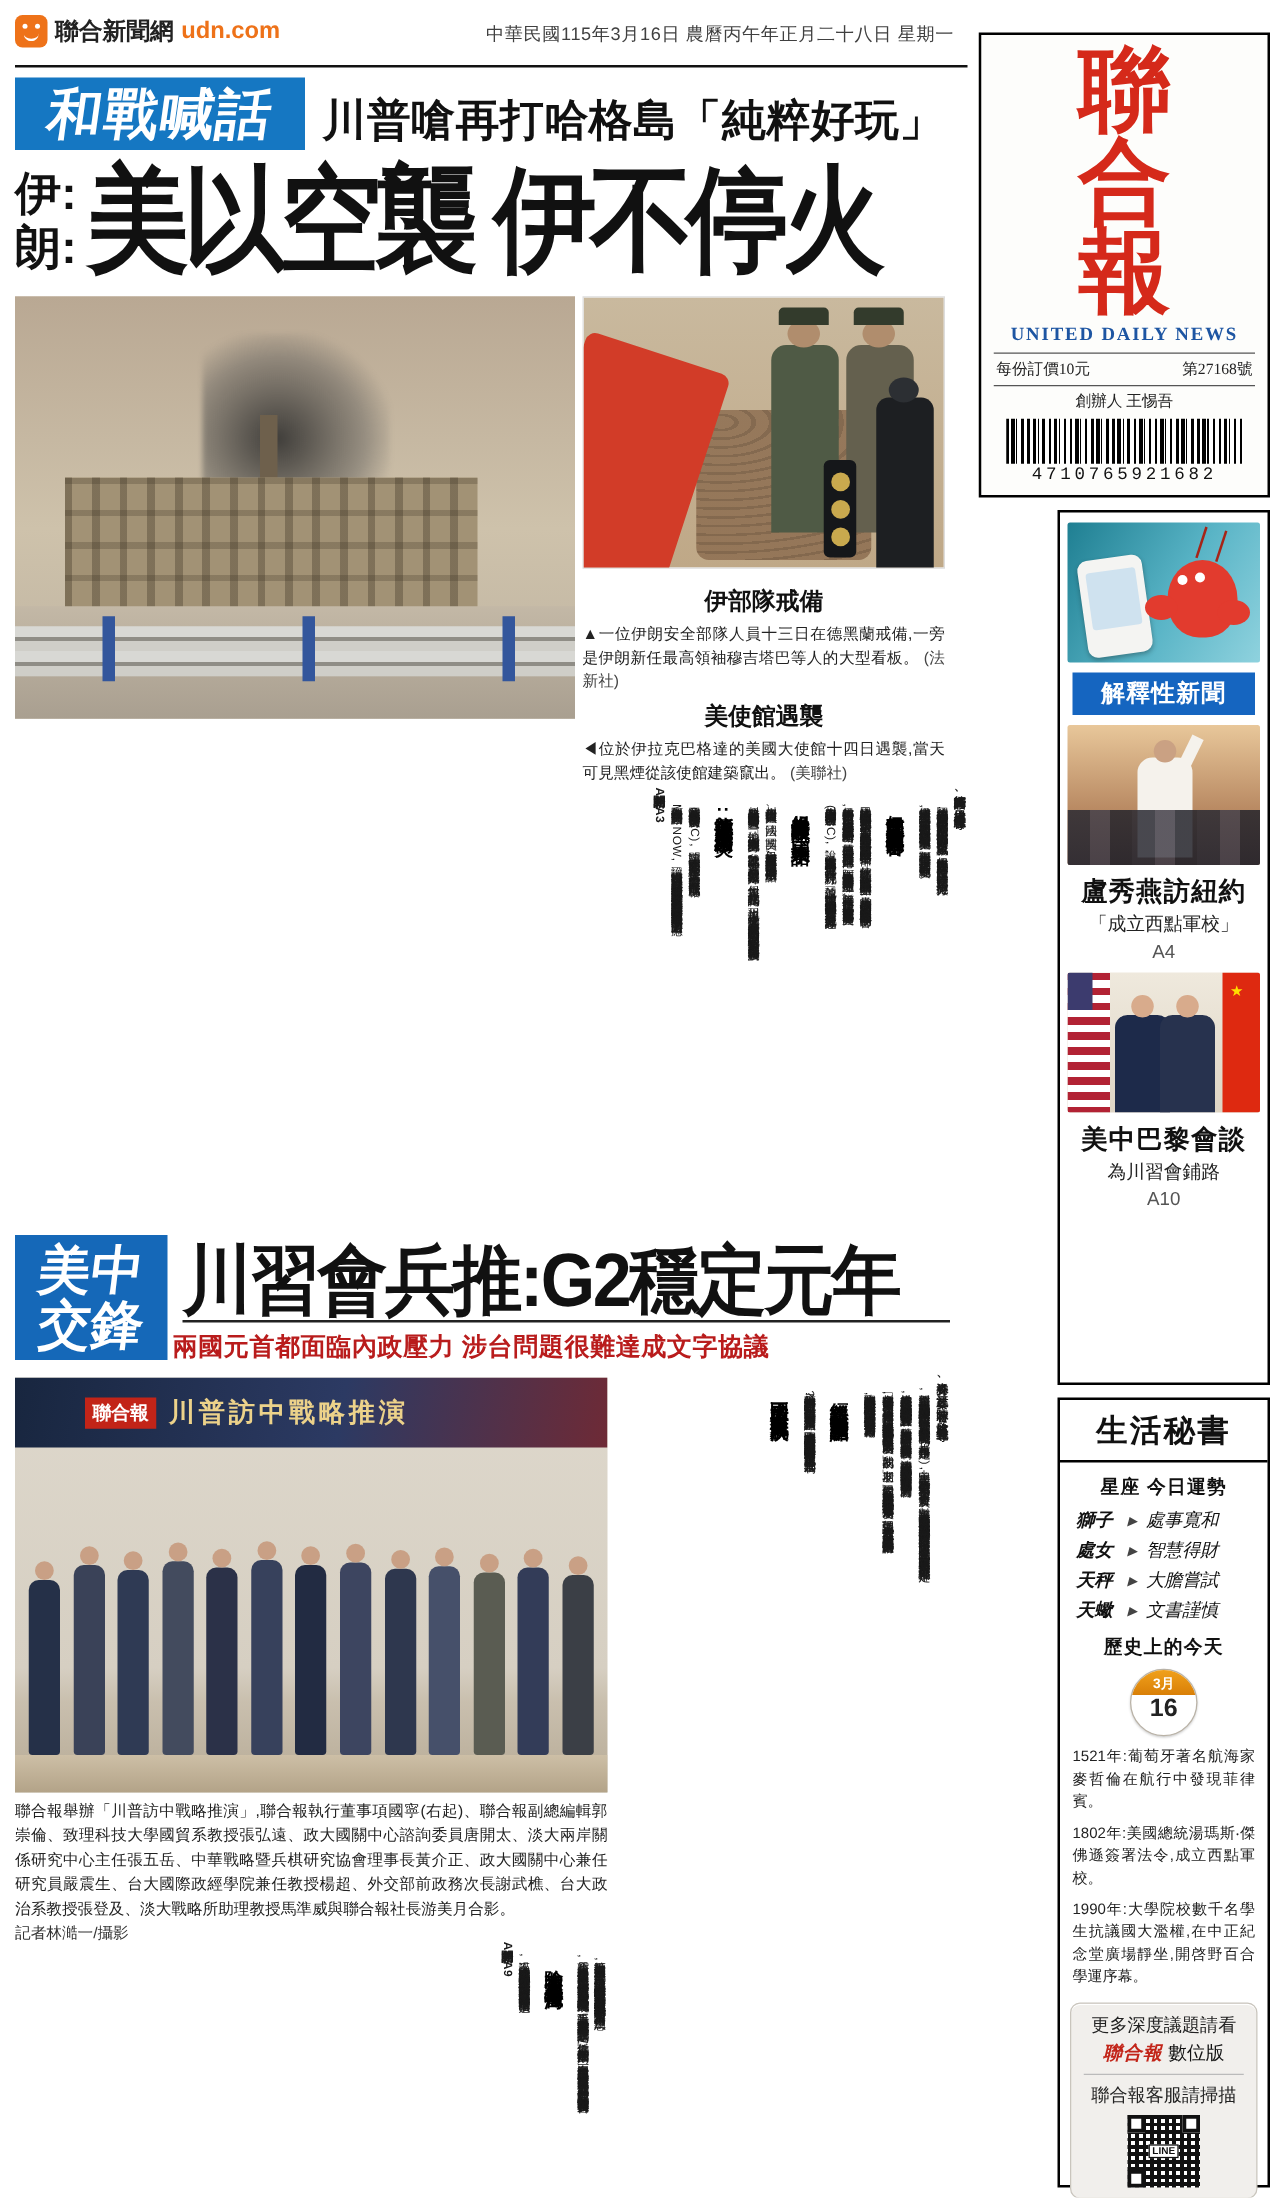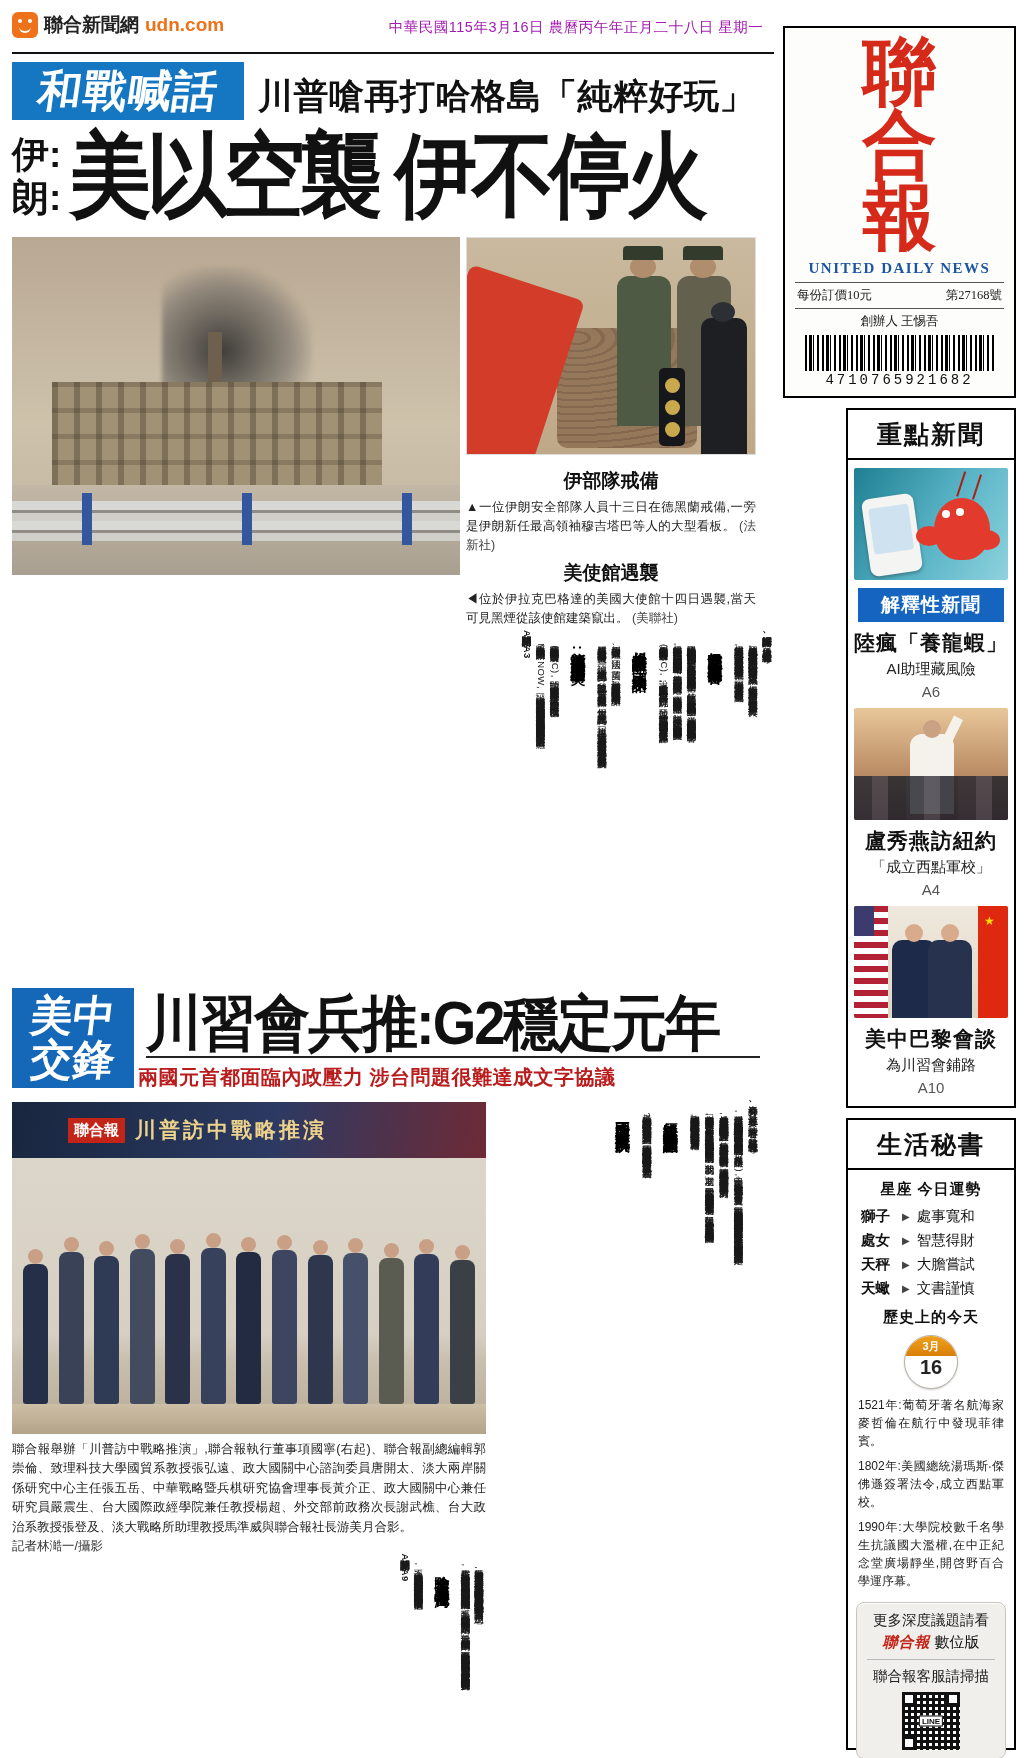--- a/index.html
+++ b/index.html
@@ -15,21 +15,21 @@
   .abs { position: absolute; }
 
   
   .topbar { left:0; top:0; width:775px; height:42px; }
   .udnlogo { left:12px; top:12px; display:flex; align-items:center; gap:6px; }
   .udnicon { width:26px; height:26px; background:#ee7219; border-radius:6px; position:relative; }
   .udnicon::before { content:""; position:absolute; left:6px; top:7px; width:4px; height:4px; background:#fff; border-radius:50%; box-shadow:10px 0 0 #fff; }
   .udnicon::after { content:""; position:absolute; left:7px; bottom:5px; width:12px; height:5px; border-bottom:2.5px solid #fff; border-radius:0 0 6px 6px; }
   .udnsite { font-size:19px; font-weight:800; color:#222; }
   .udndomain { font-size:19px; font-weight:700; color:#ee7219; }
-  .dateline { left:380px; top:18px; width:392px; font-size:14.5px; color:#a21caf; text-align:center; letter-spacing:0.5px; }
+  .dateline { left:380px; top:18px; width:392px; font-size:14.5px; color:#404040; text-align:center; letter-spacing:0.5px; }
   .toprule { left:12px; top:52px; width:762px; height:2px; background:#111; }
 
   
   .masthead { left:783px; top:26px; width:233px; height:372px; border:2.5px solid #000; background:#fdfdfb; padding:6px 10px 8px; display:flex; flex-direction:column; align-items:center; }
   .mh-chars { flex:1; display:flex; flex-direction:column; justify-content:center; }
   .mh-chars span { font-size:74px; line-height:0.98; font-weight:900; color:#d5291a; text-align:center; }
   .mh-eng { font-family:"Liberation Serif", serif; font-size:15px; font-weight:700; color:#1d55a2; letter-spacing:1.5px; margin:4px 0 3px; }
   .mh-rule { width:100%; height:1px; background:#555; margin:2px 0; }
   .mh-price { width:100%; display:flex; justify-content:space-between; font-size:12.5px; color:#222; padding:2px 2px; font-family:"Liberation Serif", serif; }
   .mh-founder { font-size:12.5px; color:#222; padding:2px 0 3px; font-family:"Liberation Serif", serif; }
@@ -148,21 +148,21 @@
   .sphoto-shake { background:linear-gradient(#efe9dd,#ded5c5); }
   .sh-flag-us { position:absolute; left:0; top:0; width:34px; height:100%; background:repeating-linear-gradient(#b22234 0 6px,#fff 6px 12px); }
   .sh-flag-us::before { content:""; position:absolute; top:0; left:0; width:20px; height:30px; background:#3c3b6e; }
   .sh-flag-cn { position:absolute; right:0; top:0; width:30px; height:100%; background:#de2910; }
   .sh-flag-cn::before { content:"★"; position:absolute; top:8px; left:6px; color:#ffde00; font-size:12px; }
   .sh-man1,.sh-man2 { position:absolute; top:34px; width:44px; height:78px; background:#1d2a4a; border-radius:10px 10px 0 0; }
   .sh-man1 { left:38px; } .sh-man2 { right:36px; background:#27324e; }
   .sh-man1::before,.sh-man2::before { content:""; position:absolute; top:-16px; left:13px; width:18px; height:18px; background:#d8ab8c; border-radius:50%; }
 
   .life-title { font-size:15px; font-weight:700; text-align:center; margin-top:10px; letter-spacing:1px; }
-  .horo { margin:8px auto 0; width:140px; }
+  .horo { margin:8px auto 0; width:140px;font-style:italic; }
   .horo-row { display:flex; align-items:center; gap:7px; font-size:14.5px; margin:5px 0; }
   .horo-sign { font-weight:700; width:34px; }
   .horo-arrow { color:#444; font-size:10px; }
   .cal { width:54px; height:54px; margin:8px auto 4px; border:1.5px solid #b9b2a6; border-radius:50%; overflow:hidden; text-align:center; background:#fff; box-shadow:0 1px 2px rgba(0,0,0,.2); }
   .cal-top { background:linear-gradient(#f0a11c,#d97f07); color:#fff; font-size:11px; font-weight:700; padding:3px 0 2px; }
   .cal-day { font-size:20px; font-weight:700; color:#222; }
   .hist { padding:0 10px; }
   .hist p { font-size:12px; line-height:1.5; color:#222; margin-top:7px; text-align:justify; }
   .promo { margin:12px 8px 0; background:#f1efec; border:1px solid #c9c5bd; border-radius:8px; padding:8px 6px 8px; text-align:center; box-shadow:inset 0 1px 0 #fff; }
   .promo-l1 { font-size:14.5px; color:#222; }
@@ -314,36 +314,30 @@
 </div>
 <div class="abs vt art2b">
   <p>第三動次推演川習會涉台問題,與會學者都同意,美中很難達成文字協議,認為兩國間結構性矛盾不可能一次見面就解決,且善變的川普恐在川習會後在台美或其他議題上又投出「變化球」,中方對川習會「有期待,但沒幻想」。</p>
   <p>嚴震生分析,川普不按牌理出牌的個性,不甩幕僚建議的決策風格,第二任的國安團隊成員也傾向提出迎合川普的建議,讓川普成為最可能犧牲台灣的總統。張五岳說,中方可能以經貿手段調控涉台議題,北京將設定「高綱領、低底線」,高綱領是把一個中國原則、台海和平跟中國統一畫上等號,希望美國表達支持「中國和平統一」,達成高綱領並不容易,因此有設定低底線,包括以實際言行明確表明反對台獨。</p>
   <p class="sub">除非大禮 川普不會犧牲台灣</p>
   <p>不過,淡大戰略研究所助理教授馬準威認為,單純的經貿利益還不足以讓川普出賣台灣,除非有「大禮」才會讓精明的商人川普動搖,習近平還開不出這個價。</p>
   <p class="note">相關新聞見A8 A9</p>
 </div>
 
 <div class="abs sbox sbox1">
-  <div class="sb-head">重點新聞</div>
 
   <div class="sphoto sphoto-lobster">
     <div class="lob-phone"></div>
     <div class="lob-ant"></div>
     <div class="lob-body"></div>
     <div class="lob-claw1"></div>
     <div class="lob-claw2"></div>
     <div class="lob-eye"></div>
   </div>
   <div class="badge-blue">解釋性新聞</div>
-  <div class="sb-item">
-    <div class="sb-title">陸瘋「養龍蝦」</div>
-    <div class="sb-sub">AI助理藏風險</div>
-    <div class="sb-page">A6</div>
-  </div>
 
   <div class="sphoto sphoto-lu">
     <div class="lu-arm"></div>
     <div class="lu-fig"></div>
     <div class="lu-crowd"></div>
   </div>
   <div class="sb-item">
     <div class="sb-title">盧秀燕訪紐約</div>
     <div class="sb-sub">「成立西點軍校」</div>
     <div class="sb-page">A4</div>

